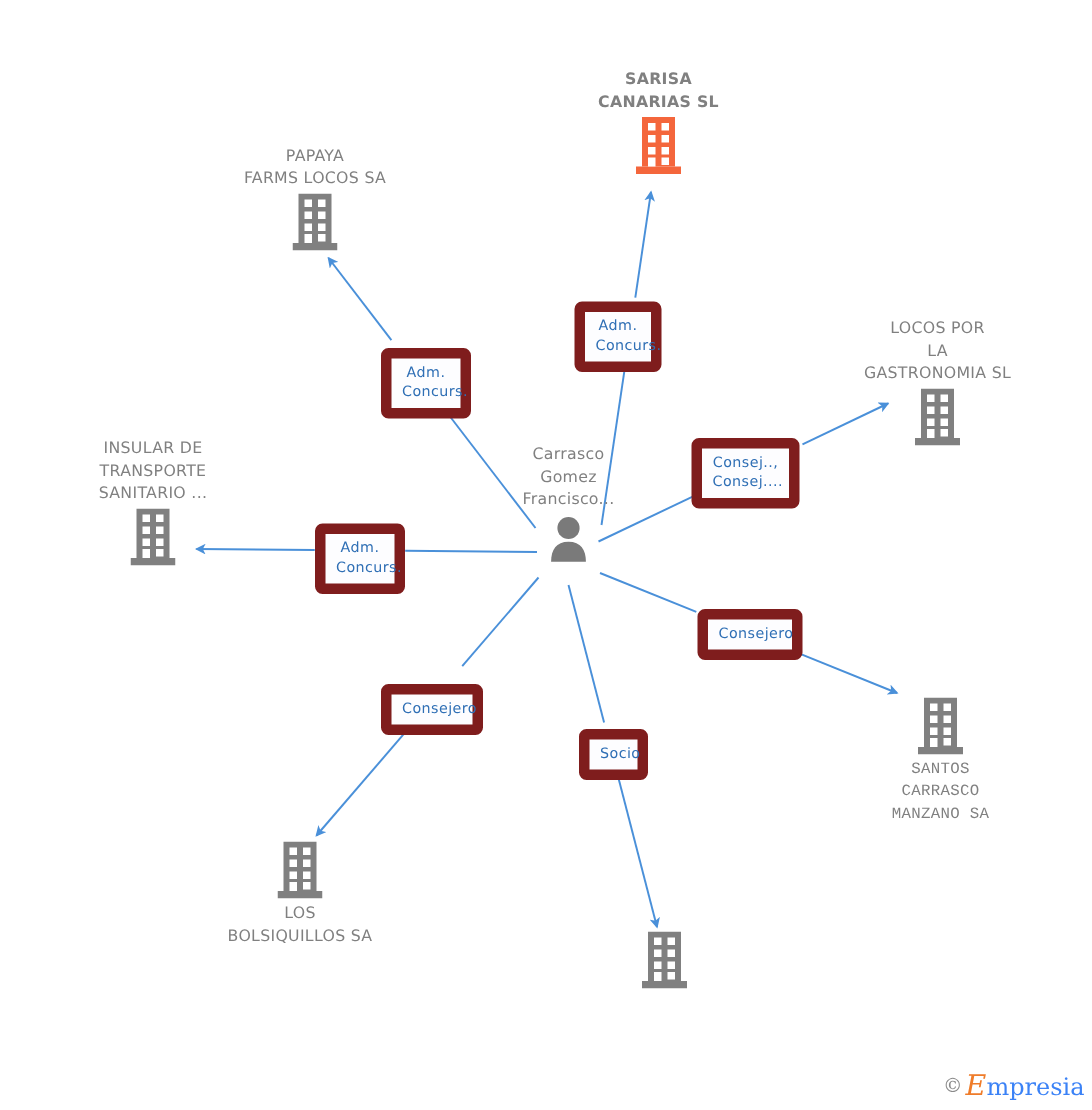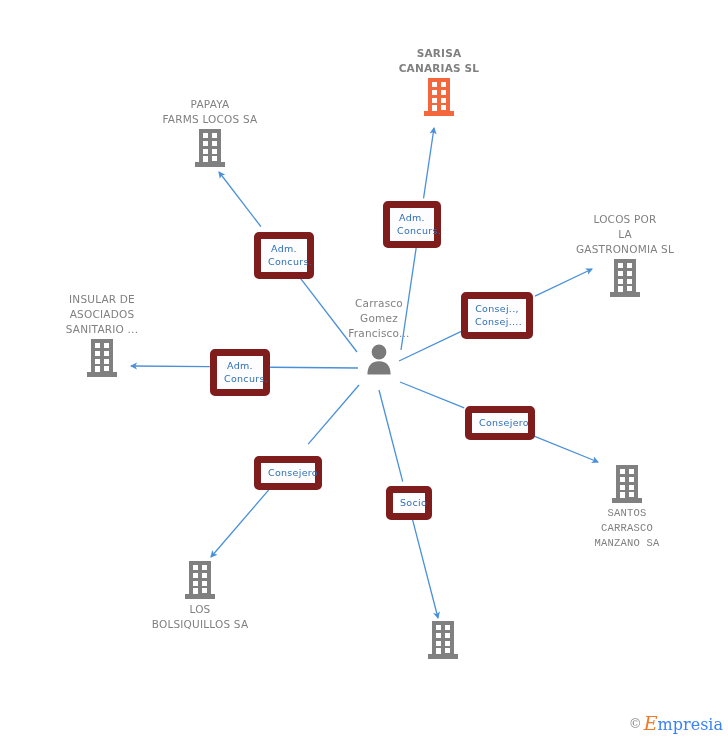--- a/index.html
+++ b/index.html
@@ -183,21 +183,21 @@
         <rect x="8" y="20" width="5" height="5"></rect>
         <rect x="17" y="20" width="5" height="5"></rect>
         <rect x="8" y="27" width="5" height="6"></rect>
         <rect x="17" y="27" width="5" height="5"></rect>
       </g>
     </svg>
   </div>
 
   <div class="node label-above" style="left:102px; top:292px;">
     <div class="node-label">INSULAR DE
-ASOCIADOS
+TRANSPORTE
 SANITARIO ...</div>
     <svg class="node-icon" width="30" height="38" viewBox="0 0 30 38" xmlns="http://www.w3.org/2000/svg">
       <g fill="#808080">
         <rect x="4" y="0" width="22" height="33"></rect>
         <rect x="0" y="33" width="30" height="5"></rect>
       </g>
       <g fill="#ffffff">
         <rect x="8" y="4" width="5" height="5"></rect>
         <rect x="17" y="4" width="5" height="5"></rect>
         <rect x="8" y="12" width="5" height="5"></rect>

